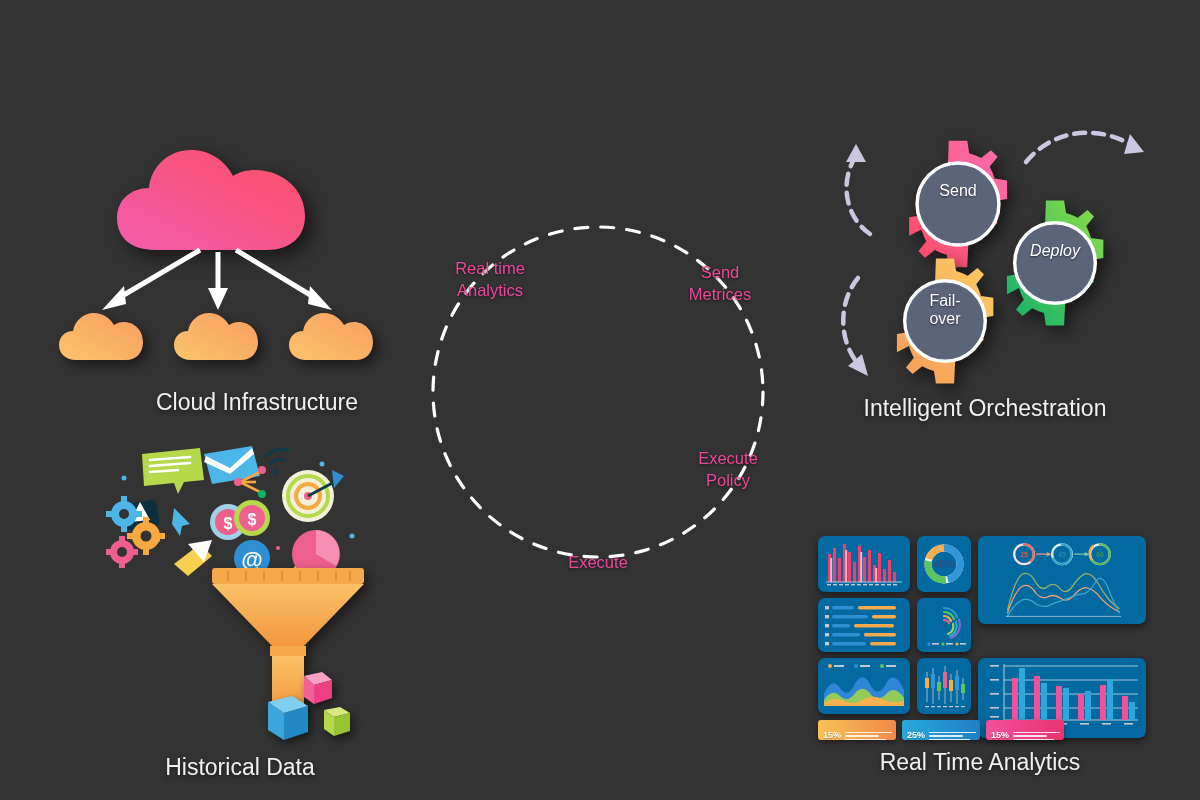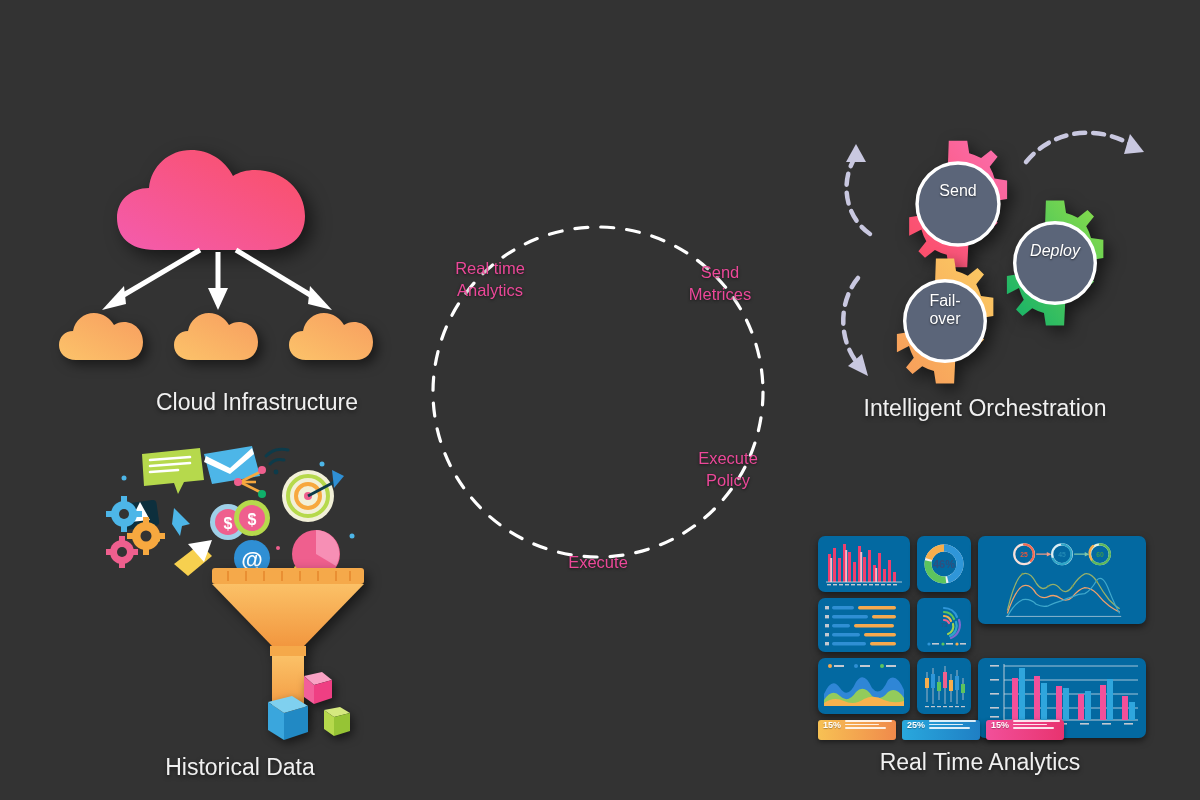--- a/index.html
+++ b/index.html
@@ -100,21 +100,21 @@
   #card-donut   { left:105px; top:4px;   width:54px;  height:56px; }
   #card-spiral  { left:105px; top:66px;  width:54px;  height:54px; }
   #card-candle  { left:105px; top:126px; width:54px;  height:56px; }
   #card-line    { left:166px; top:4px;   width:168px; height:88px; }
   #card-colbars { left:166px; top:126px; width:168px; height:80px; }
   .card svg { display:block; width:100%; height:100%; }
 
   .badge {
     position:absolute; top:188px; height:20px; border-radius:3px;
     box-shadow:0 2px 5px rgba(0,0,0,.45);
-    display:flex; align-items:flex-start; padding-left:5px; gap:4px;
+    display:flex; align-items:flex-end; padding-left:5px; gap:4px;
     overflow:hidden;
   }
   #badge-1 { left:6px;   width:78px; background:linear-gradient(90deg,#f7c154,#f08a4b); }
   #badge-2 { left:90px;  width:78px; background:linear-gradient(90deg,#29a8dd,#1f7fc4); }
   #badge-3 { left:174px; width:78px; background:linear-gradient(90deg,#f2509a,#e8336f); }
   .badge-val { font-size:9px; font-weight:bold; color:#fff; text-shadow:0 1px 1px rgba(0,0,0,.3); }
   .badge-lines { display:flex; flex-direction:column; gap:2px; flex:1; padding-right:4px; }
   .badge-lines i { display:block; height:1.5px; background:rgba(255,255,255,.85); border-radius:1px; }
   .badge-lines i:nth-child(1){ width:100%; }
   .badge-lines i:nth-child(2){ width:72%; }

